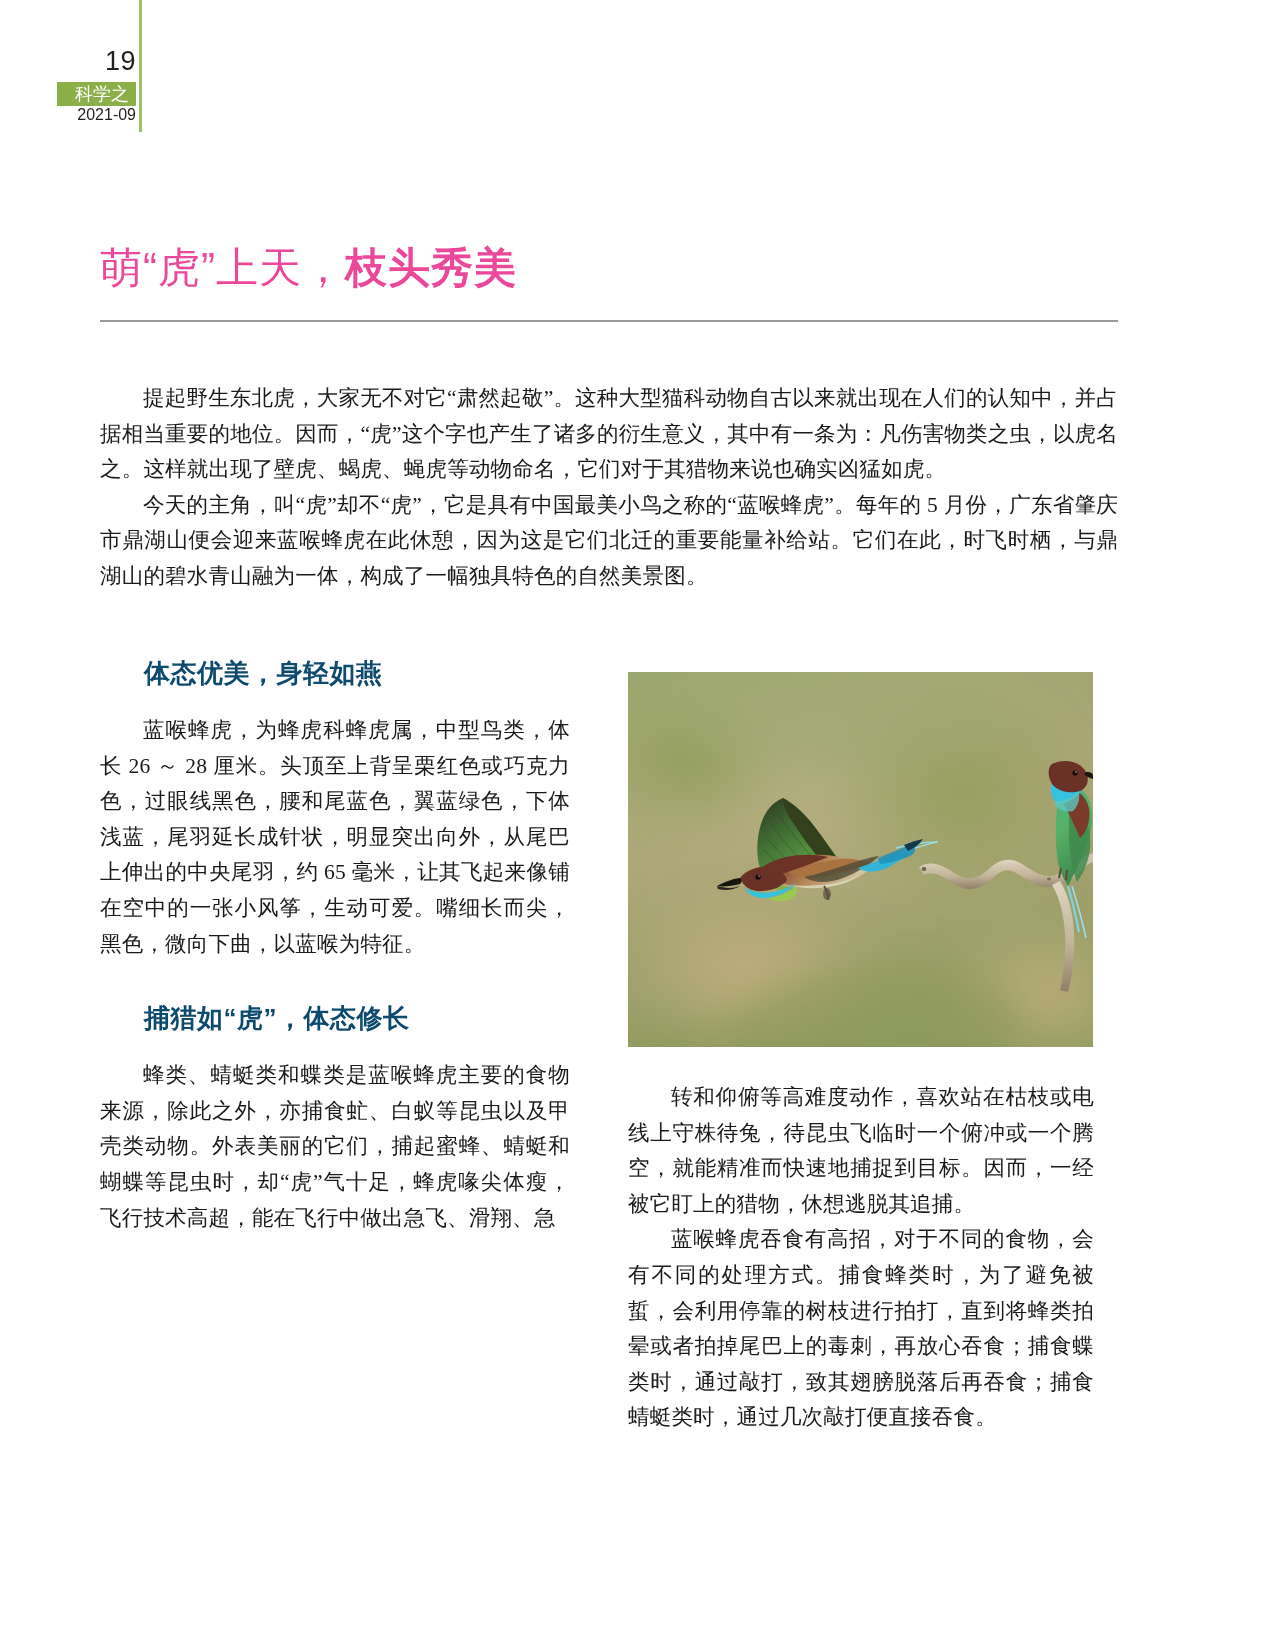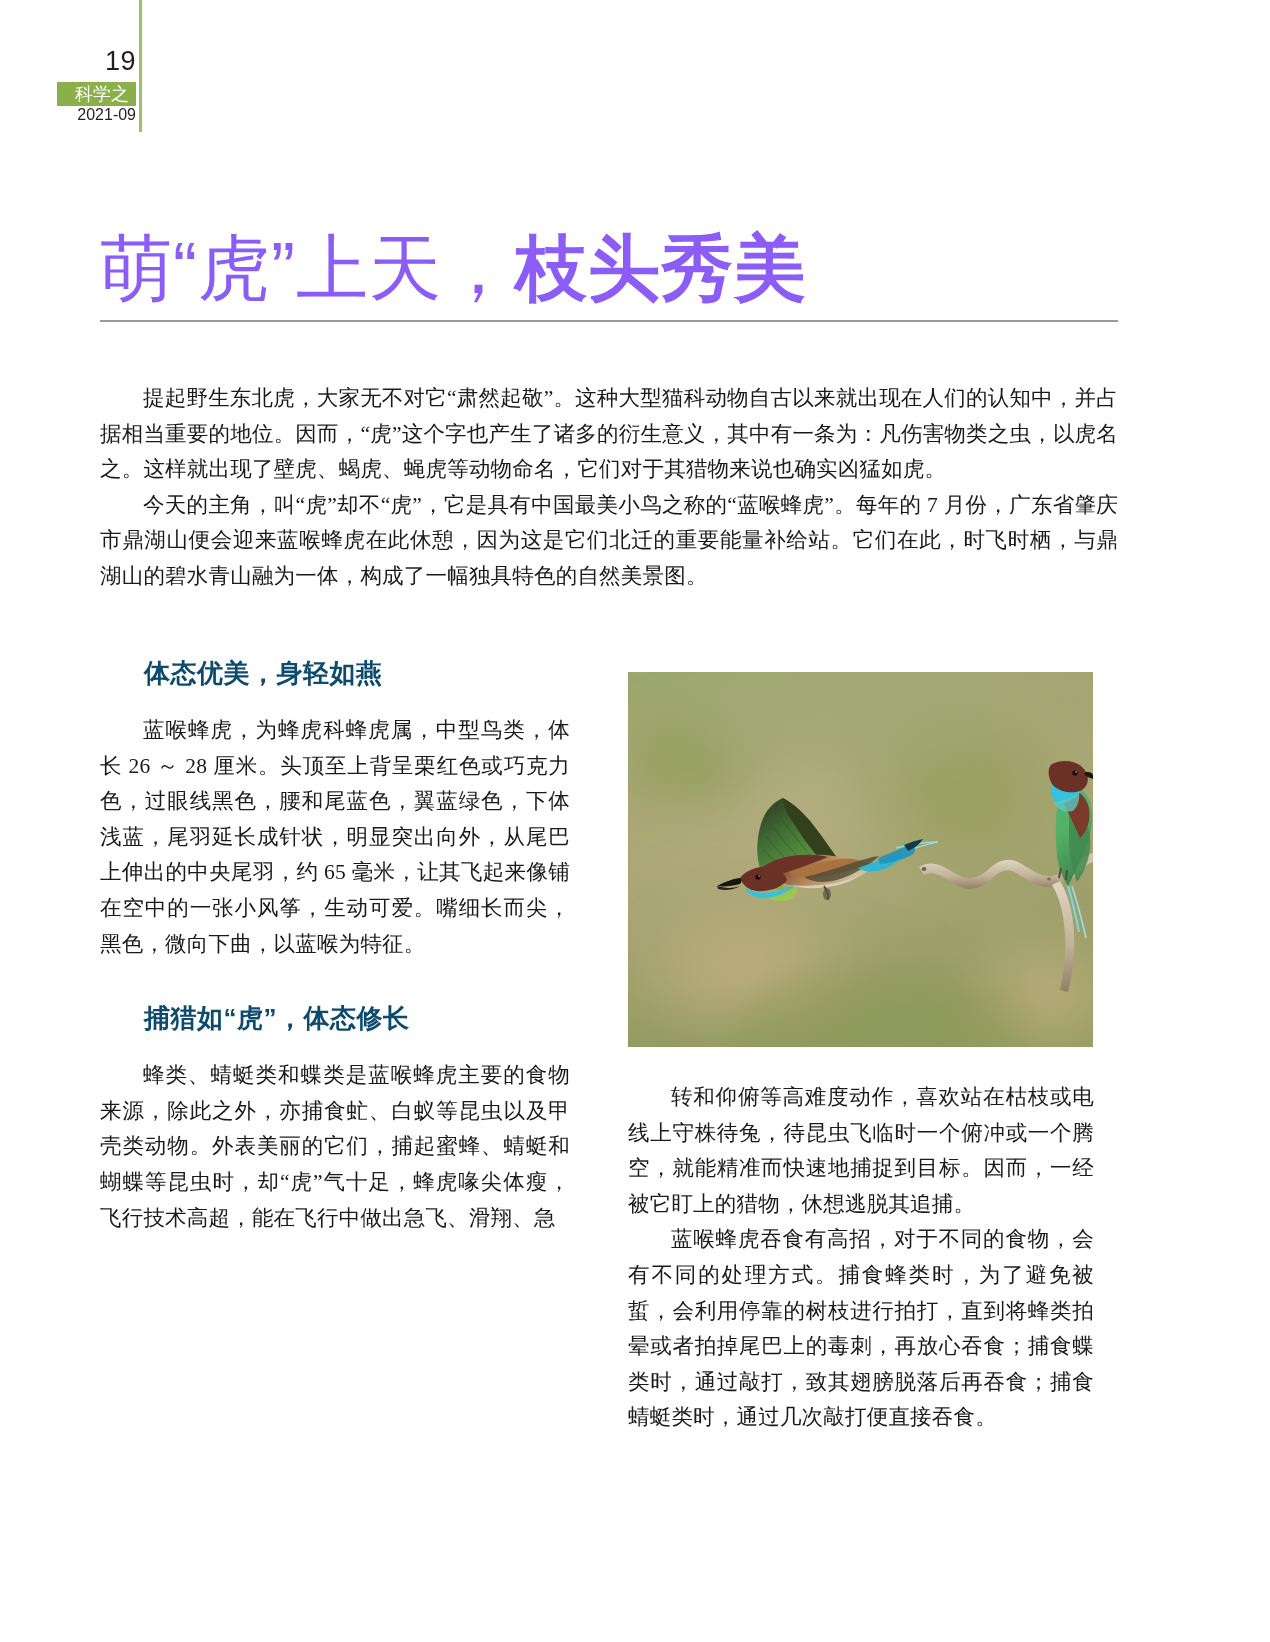--- a/index.html
+++ b/index.html
@@ -69,23 +69,23 @@
 
   
   #title-block {
     position: absolute;
     left: 100px;
     top: 226px;
     width: 1018px;
   }
   #article-title {
     font-family: "Liberation Sans", "DejaVu Sans", sans-serif;
-    font-size: 72px;
+    font-size: 42px;
     line-height: 84px;
-    color: #8b5cf6;
+    color: #ec4899;
     white-space: nowrap;
     letter-spacing: 1px;
   }
   #article-title .title-light { font-weight: 400; }
   #article-title .title-bold  { font-weight: 700; }
 
   #byline {
     margin-top: 12px;
     text-align: right;
     font-family: "Liberation Sans", "DejaVu Sans", sans-serif;
@@ -179,21 +179,21 @@
 
 <div id="title-block">
   <div id="article-title">
     <span class="title-light">萌“虎”上天，</span><span class="title-bold">枝头秀美</span>
   </div>
   <div id="lede-rule"></div>
 </div>
 
 <div id="lede">
   <p>提起野生东北虎，大家无不对它“肃然起敬”。这种大型猫科动物自古以来就出现在人们的认知中，并占据相当重要的地位。因而，“虎”这个字也产生了诸多的衍生意义，其中有一条为：凡伤害物类之虫，以虎名之。这样就出现了壁虎、蝎虎、蝇虎等动物命名，它们对于其猎物来说也确实凶猛如虎。</p>
-  <p>今天的主角，叫“虎”却不“虎”，它是具有中国最美小鸟之称的“蓝喉蜂虎”。每年的 7 月份，广东省肇庆市鼎湖山便会迎来蓝喉蜂虎在此休憩，因为这是它们北迁的重要能量补给站。它们在此，时飞时栖，与鼎湖山的碧水青山融为一体，构成了一幅独具特色的自然美景图。</p>
+  <p>今天的主角，叫“虎”却不“虎”，它是具有中国最美小鸟之称的“蓝喉蜂虎”。每年的 5 月份，广东省肇庆市鼎湖山便会迎来蓝喉蜂虎在此休憩，因为这是它们北迁的重要能量补给站。它们在此，时飞时栖，与鼎湖山的碧水青山融为一体，构成了一幅独具特色的自然美景图。</p>
 </div>
 
 <div id="photo">
   <svg viewBox="0 0 465 375" xmlns="http://www.w3.org/2000/svg">
     <defs>
       <radialGradient id="bgA" cx="42%" cy="30%" r="78%">
         <stop offset="0%" stop-color="#b2b486"></stop>
         <stop offset="45%" stop-color="#a3a874"></stop>
         <stop offset="100%" stop-color="#8f9a63"></stop>
       </radialGradient>

